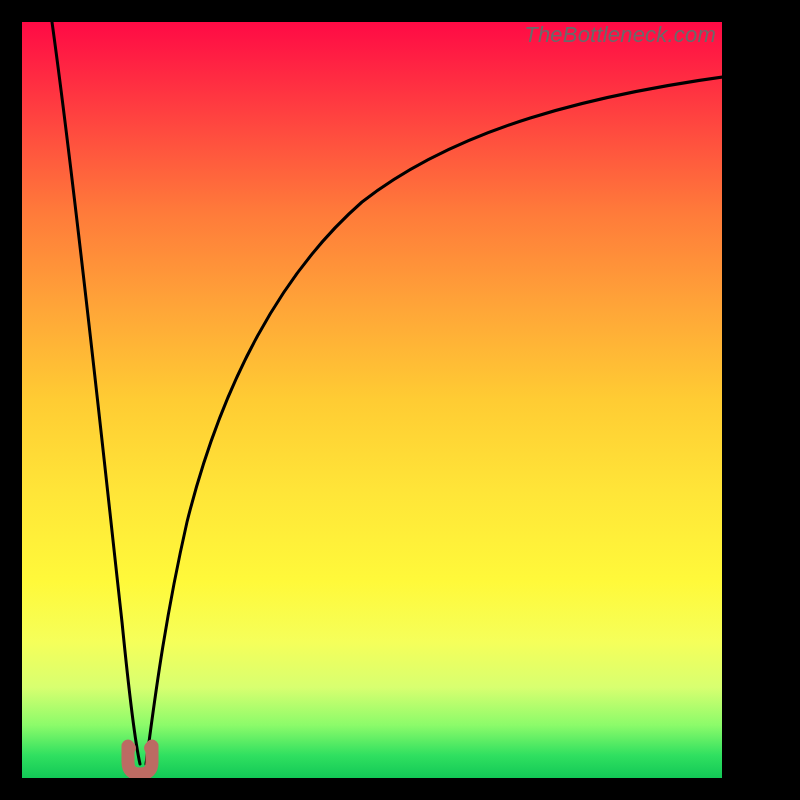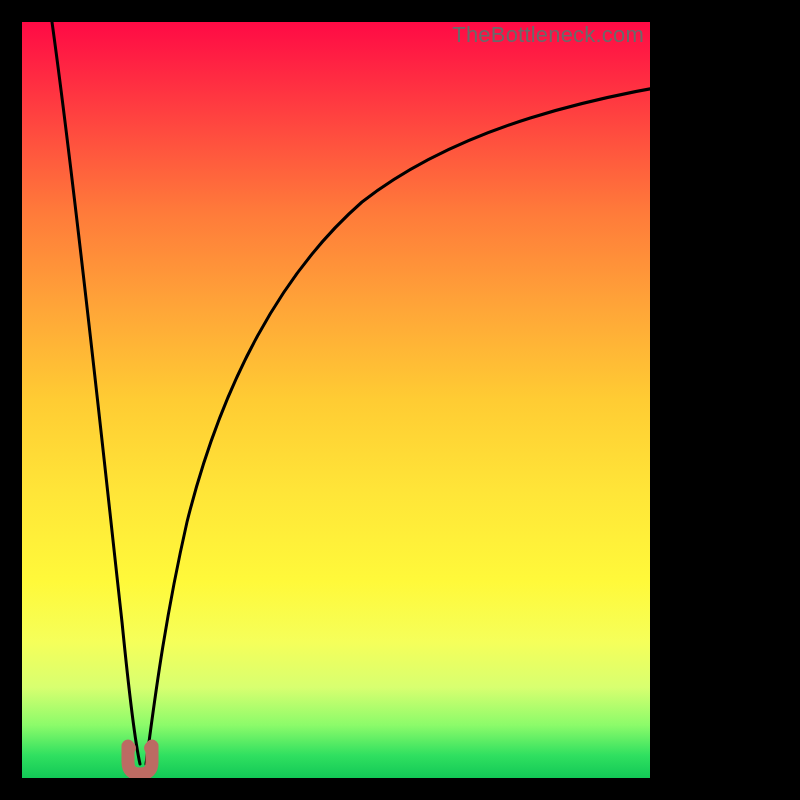--- a/index.html
+++ b/index.html
@@ -8,37 +8,38 @@
     width: 800px;
     height: 800px;
     background: #000;
     font-family: Arial, Helvetica, sans-serif;
     overflow: hidden;
   }
   .frame {
     position: absolute;
     left: 22px;
     top: 22px;
-    width: 628px;
+    width: 700px;
     height: 756px;
     background: linear-gradient(
       to bottom,
       #ff0a45 0%,
       #ff4040 12%,
       #ff7a3a 25%,
       #ffa638 38%,
       #ffcc33 50%,
       #ffe538 62%,
       #fff93a 74%,
       #f5ff5a 82%,
       #d8ff70 88%,
       #8cfb6a 93%,
       #30e060 97%,
       #12c856 100%
     );
+    font-style: italic;
   }
   .attribution {
     position: absolute;
     top: 0px;
     right: 6px;
     color: #6a6a6a;
     font-size: 22px;
     font-weight: 500;
     letter-spacing: 0.2px;
     user-select: none;

